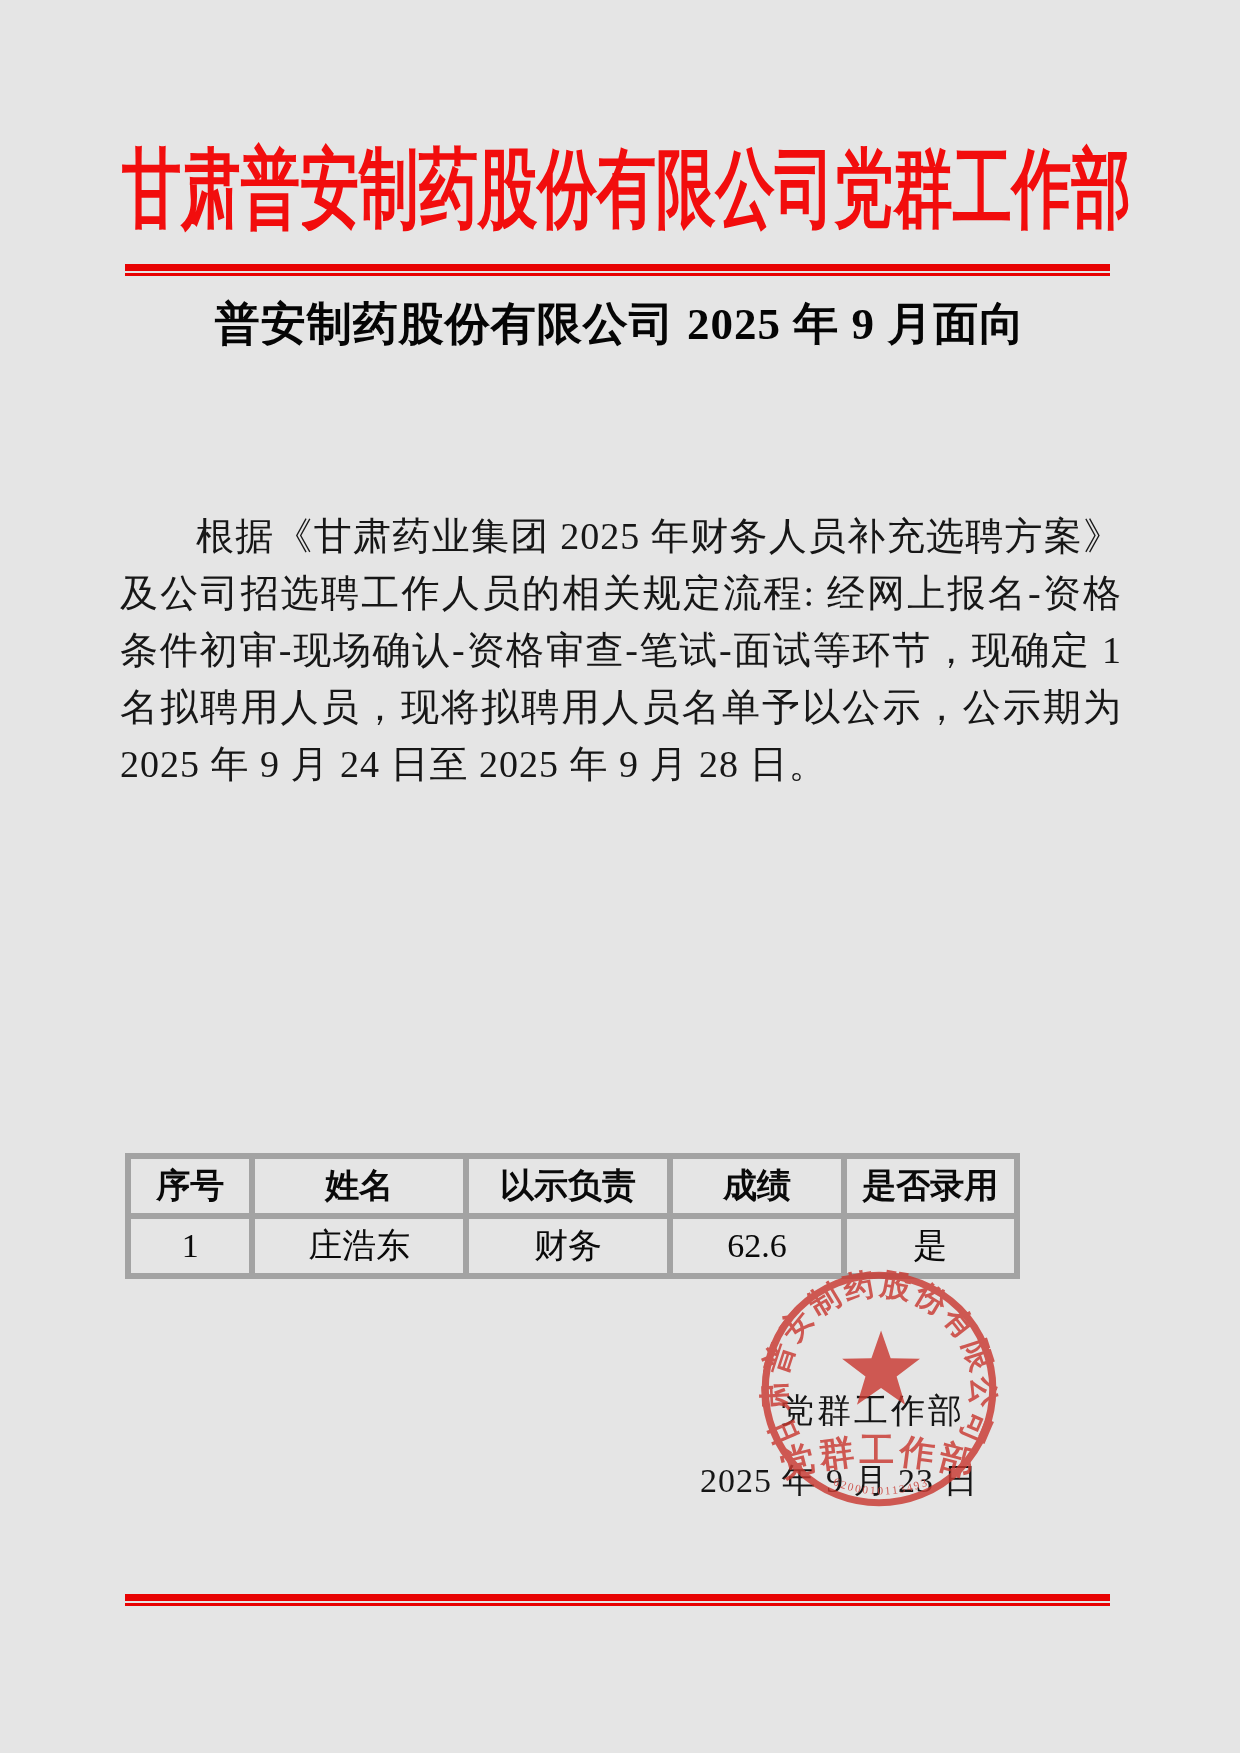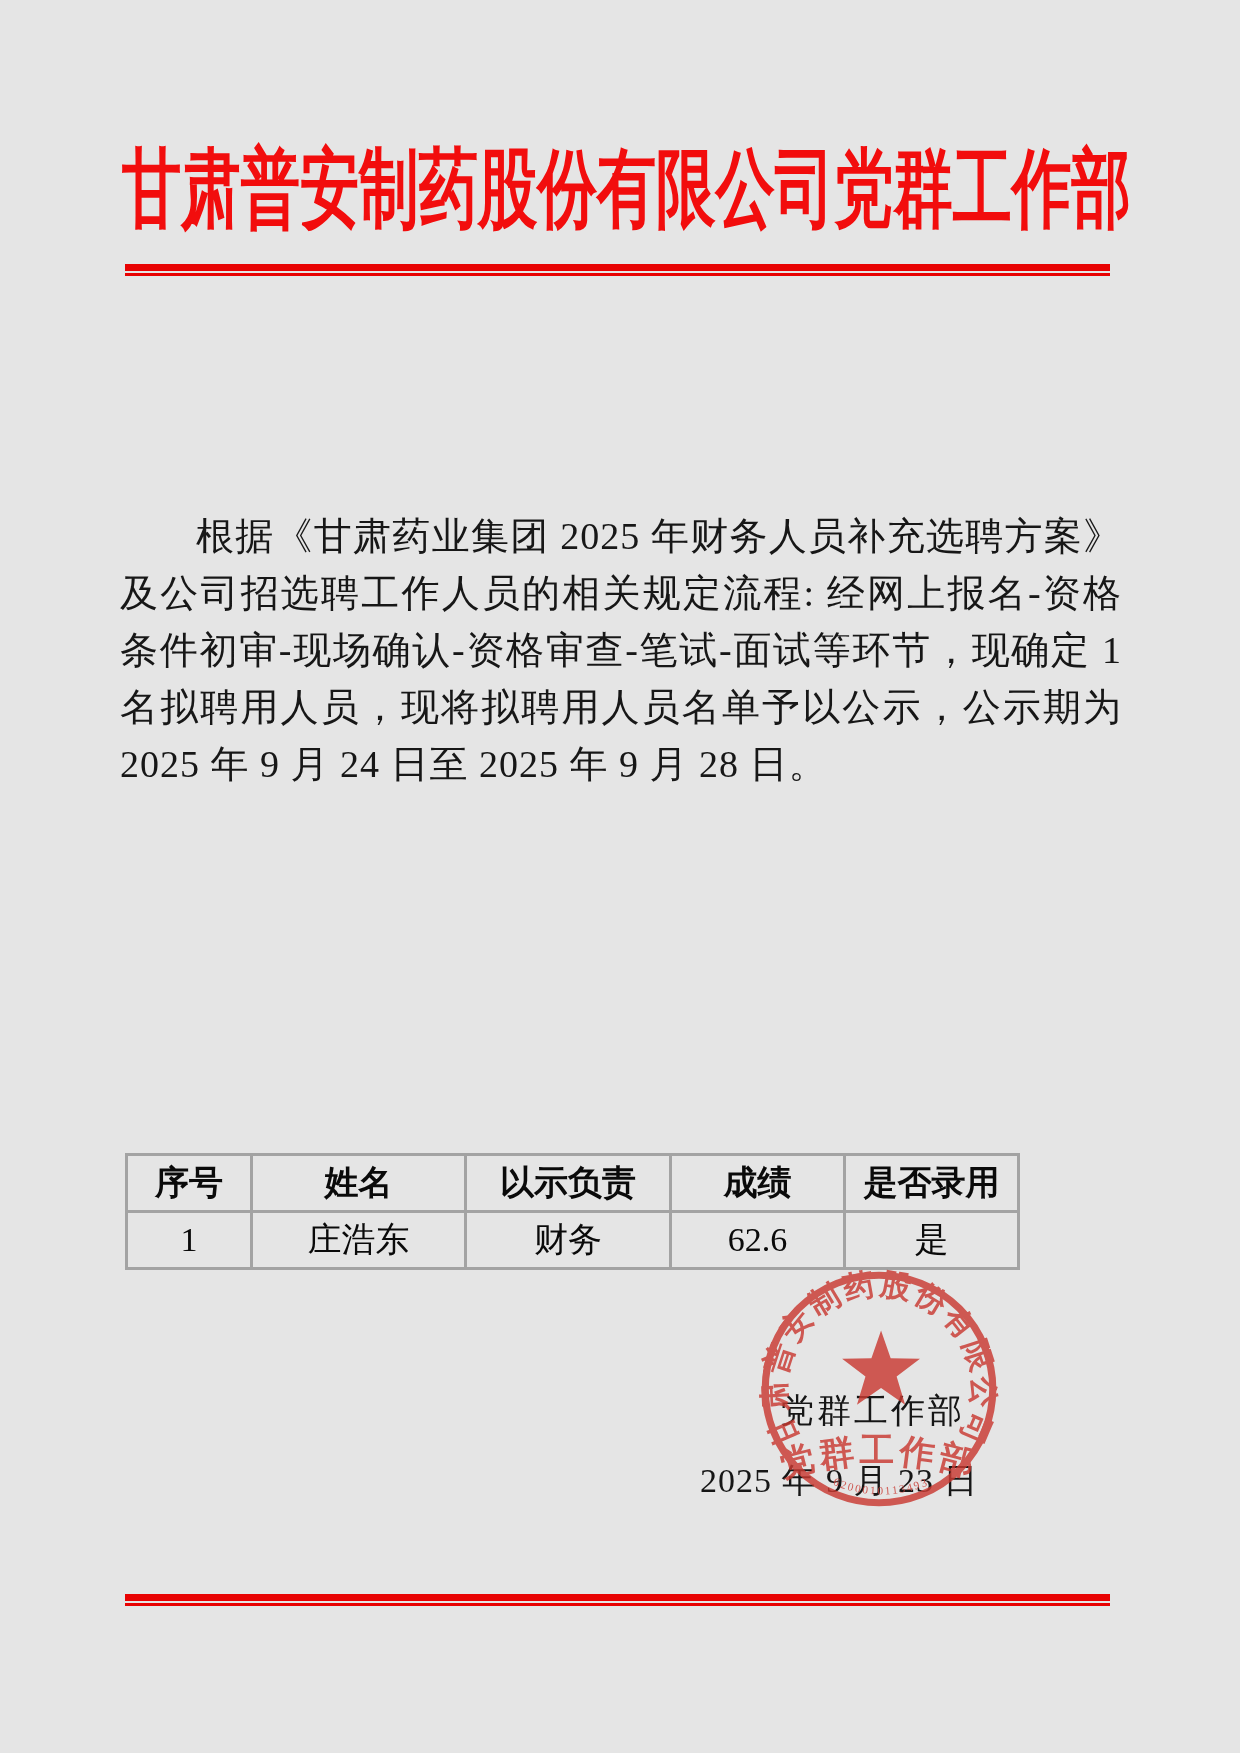--- a/index.html
+++ b/index.html
@@ -38,21 +38,21 @@
     color:#171717;letter-spacing:1px;
   }
   .body-text p{margin:0;text-indent:2em;}
   
   .roster{
     position:absolute;left:125px;top:1153px;width:895px;
     border-collapse:collapse;text-align:center;
     font-size:34px;color:#0a0a0a;table-layout:fixed;
   }
   .roster th,.roster td{
-    border:3px solid #a3a3a3;height:54px;padding:0;
+    border:6px solid #a3a3a3;height:54px;padding:0;
     font-weight:normal;vertical-align:middle;
   }
   .roster th{font-weight:bold;}
   
   .stamp{
     position:absolute;left:756px;top:1266px;width:246px;height:246px;
     opacity:0.82;z-index:3;pointer-events:none;
   }
   
   .signoff-dept{
@@ -70,20 +70,21 @@
 <div class="page">
 
   <div class="letterhead">甘肃普安制药股份有限公司党群工作部</div>
 
   <div class="rule rule-top">
     <div class="thick"></div>
     <div class="thin"></div>
   </div>
 
   <div class="doc-title">
+    <div>普安制药股份有限公司 2025 年 9 月面向</div>
   </div>
 
   <div class="body-text">
     <p>根据《甘肃药业集团 2025 年财务人员补充选聘方案》及公司招选聘工作人员的相关规定流程: 经网上报名-资格条件初审-现场确认-资格审查-笔试-面试等环节，现确定 1 名拟聘用人员，现将拟聘用人员名单予以公示，公示期为 2025 年 9 月 24 日至 2025 年 9 月 28 日。</p>
   </div>
 
   <table class="roster">
     <colgroup>
       <col style="width:14%">
         <col style="width:24%">

